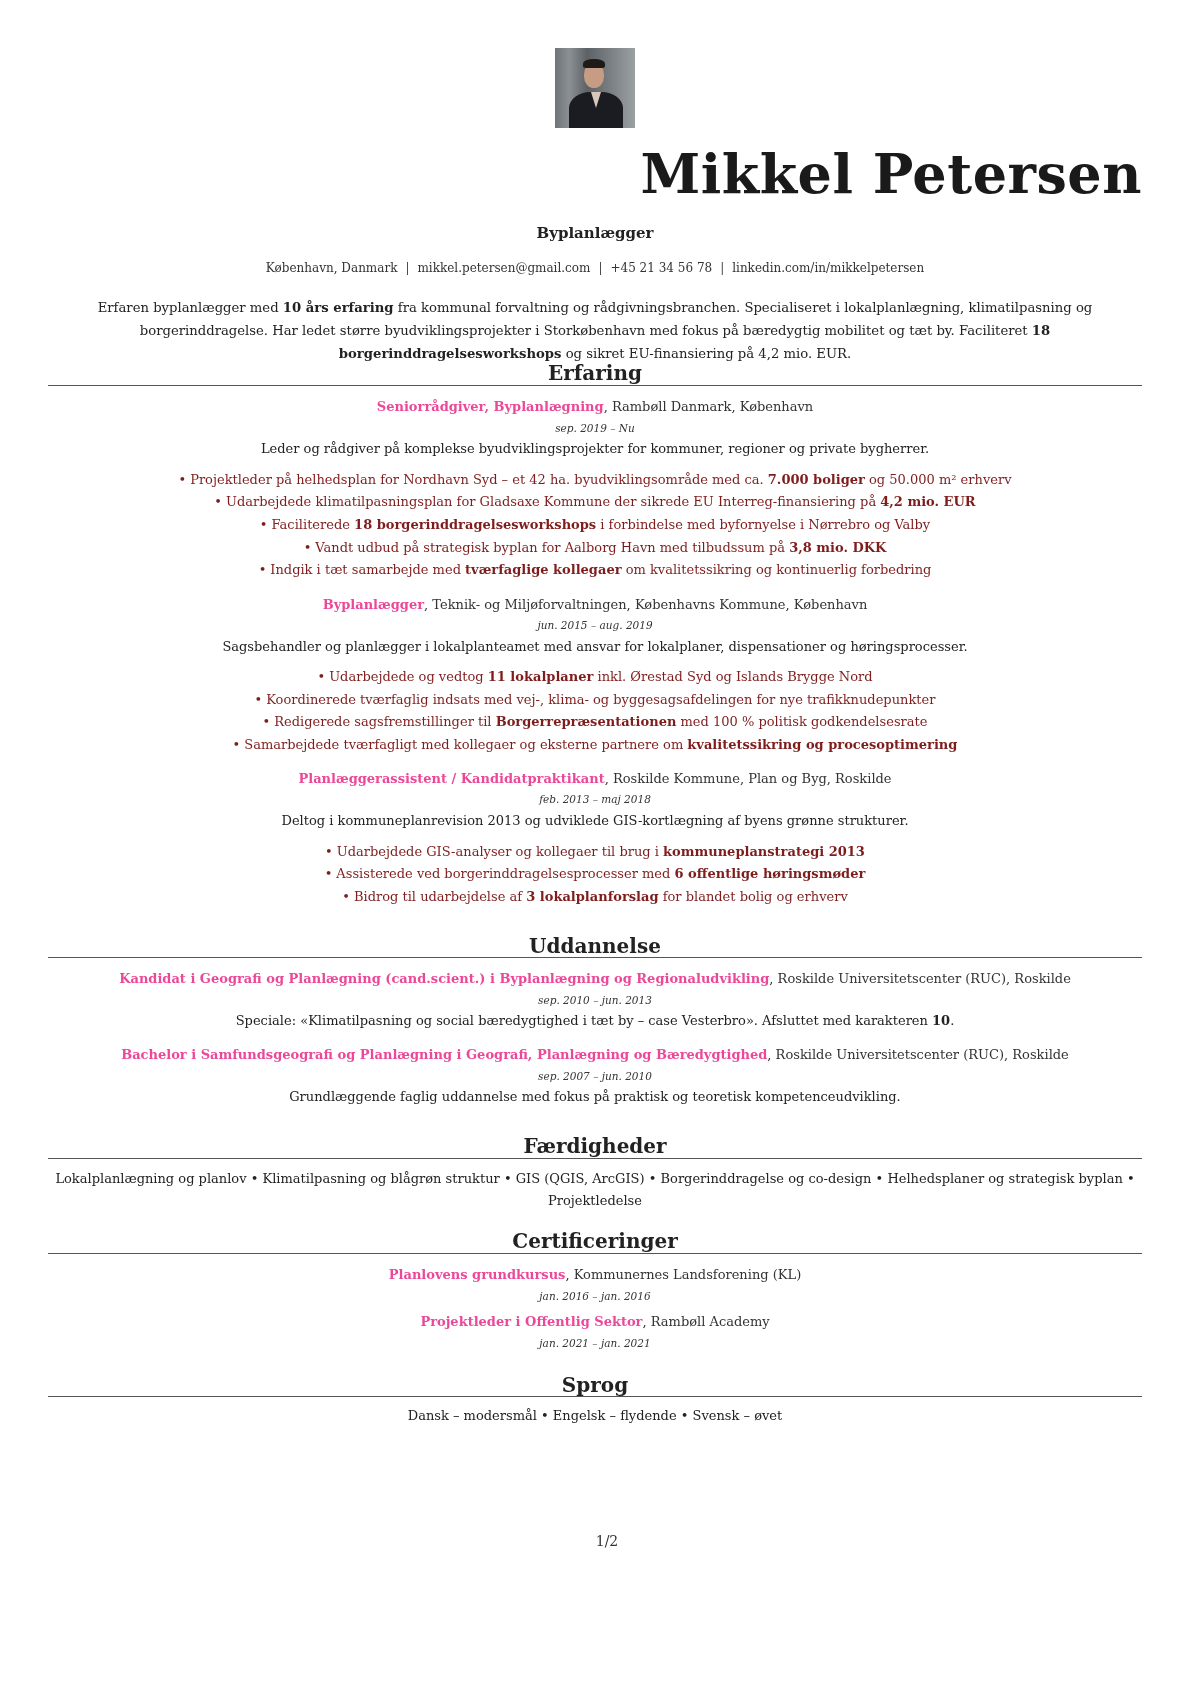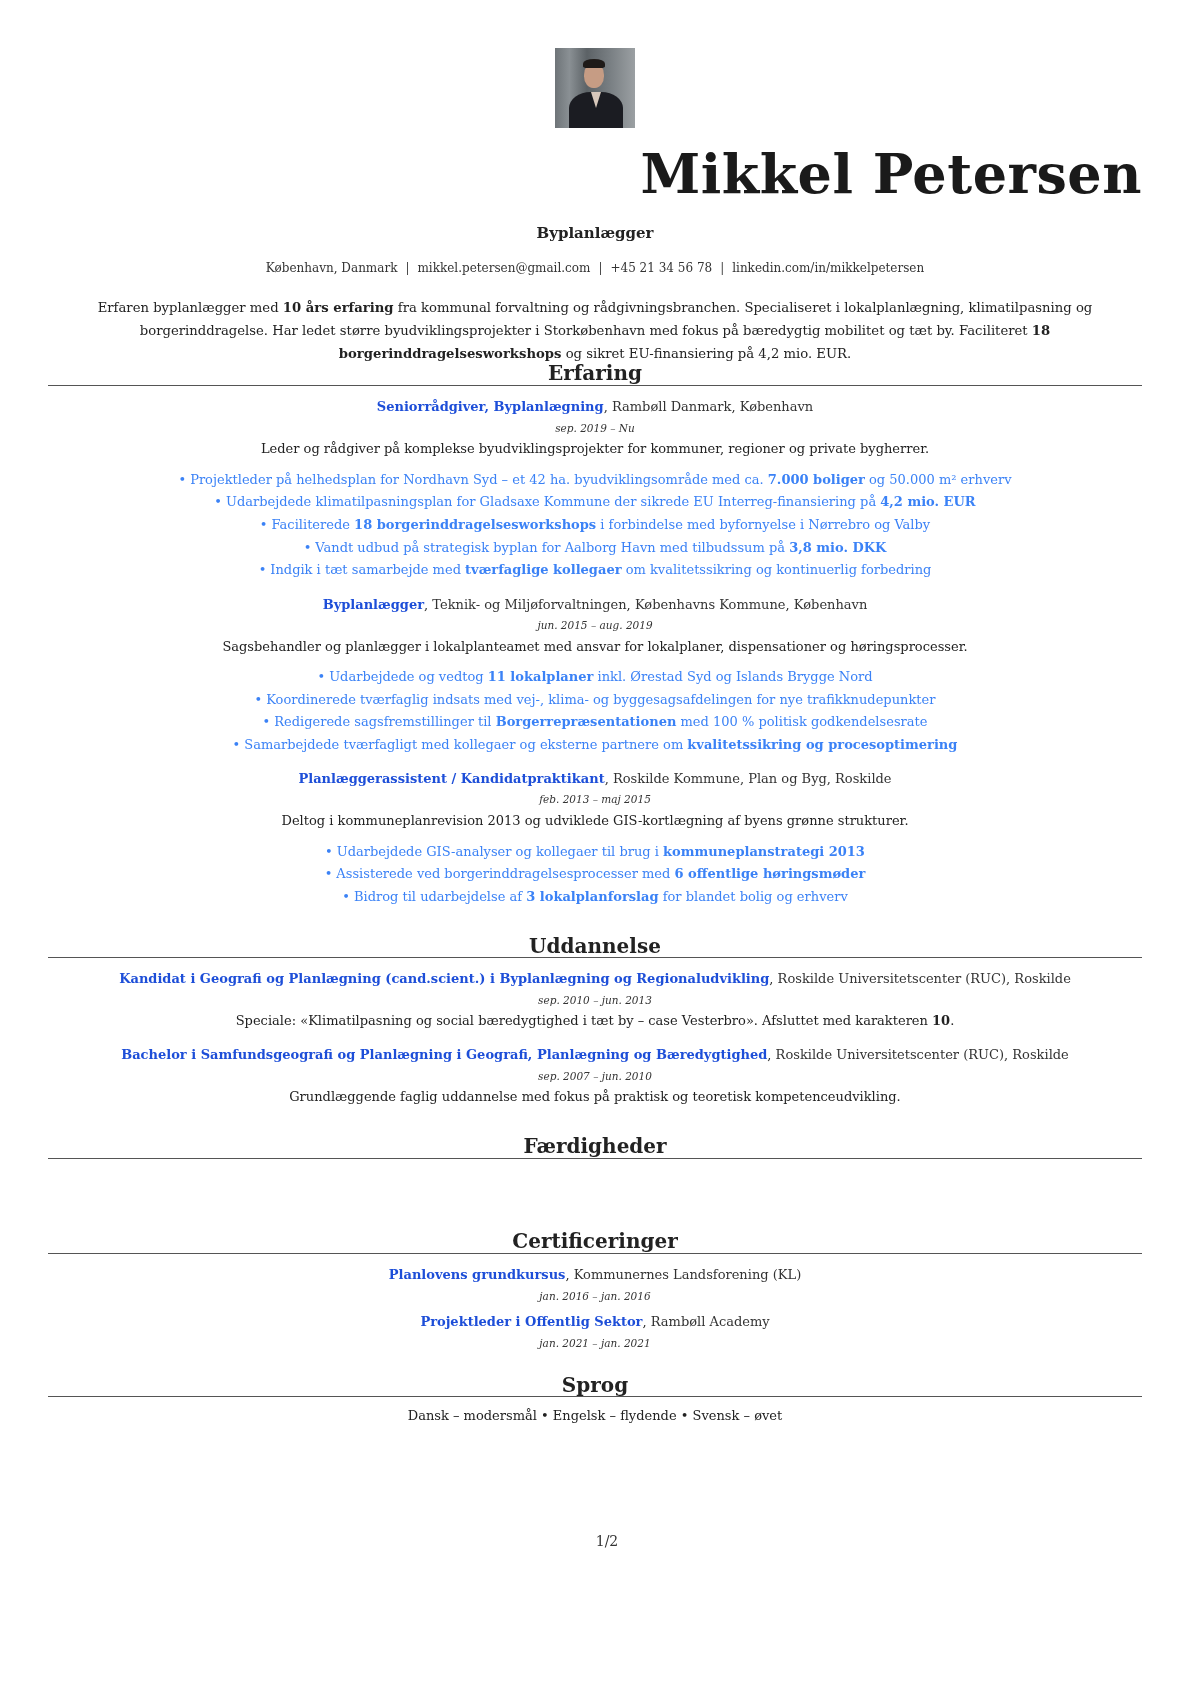--- a/index.html
+++ b/index.html
@@ -50,24 +50,24 @@
       font-size: 13.2px; line-height: 23px; color: #222; text-align: center;
     }
     .sec-title {
       position: absolute; left: 0; width: 1094px;
       font-size: 20px; font-weight: bold; color: #222;
     }
     .rule {
       position: absolute; left: 0; width: 1094px; height: 1px; background: #555;
     }
     .entry-head { position: absolute; left: 0; width: 1094px; font-size: 13px; color: #333; }
-    .entry-head b { color: #1d4ed8; }
+    .entry-head b { color: #ec4899; }
     .entry-date { position: absolute; left: 0; width: 1094px; font-size: 10.5px; font-style: italic; color: #333; }
     .entry-desc { position: absolute; left: 0; width: 1094px; font-size: 13px; color: #222; }
-    .bullet { position: absolute; left: 0; width: 1094px; font-size: 13px; color: #3b82f6; }
+    .bullet { position: absolute; left: 0; width: 1094px; font-size: 13px; color: #7f1d1d; }
     .bullet .dot { margin-right: 4px; }
     .skills {
       position: absolute; left: 0; width: 1094px; top: 1252px;
       font-size: 13px; line-height: 22px; color: #222;
     }
     .langs { position: absolute; left: 0; width: 1094px; top: 1512px; font-size: 13px; color: #222; }
     .pager { position: absolute; left: 12px; width: 1094px; top: 1645px; font-size: 14px; color: #333; }
   </style>
 </head>
 <body>
@@ -106,40 +106,41 @@
 
   <div class="entry-head" style="top:597px"><b>Byplanlægger</b><span>, Teknik- og Miljøforvaltningen, Københavns Kommune, København</span></div>
   <div class="entry-date" style="top:619px">jun. 2015 – aug. 2019</div>
   <div class="entry-desc" style="top:639px">Sagsbehandler og planlægger i lokalplanteamet med ansvar for lokalplaner, dispensationer og høringsprocesser.</div>
   <div class="bullet" style="top:669px"><span class="dot">•</span><span>Udarbejdede og vedtog </span><b>11 lokalplaner</b><span> inkl. Ørestad Syd og Islands Brygge Nord</span></div>
   <div class="bullet" style="top:692px"><span class="dot">•</span><span>Koordinerede tværfaglig indsats med vej-, klima- og byggesagsafdelingen for nye trafikknudepunkter</span><b></b><span></span></div>
   <div class="bullet" style="top:714px"><span class="dot">•</span><span>Redigerede sagsfremstillinger til </span><b>Borgerrepræsentationen</b><span> med 100 % politisk godkendelsesrate</span></div>
   <div class="bullet" style="top:737px"><span class="dot">•</span><span>Samarbejdede tværfagligt med kollegaer og eksterne partnere om </span><b>kvalitetssikring og procesoptimering</b><span></span></div>
 
   <div class="entry-head" style="top:771px"><b>Planlæggerassistent / Kandidatpraktikant</b><span>, Roskilde Kommune, Plan og Byg, Roskilde</span></div>
-  <div class="entry-date" style="top:793px">feb. 2013 – maj 2015</div>
+  <div class="entry-date" style="top:793px">feb. 2013 – maj 2018</div>
   <div class="entry-desc" style="top:813px">Deltog i kommuneplanrevision 2013 og udviklede GIS-kortlægning af byens grønne strukturer.</div>
   <div class="bullet" style="top:844px"><span class="dot">•</span><span>Udarbejdede GIS-analyser og kollegaer til brug i </span><b>kommuneplanstrategi 2013</b><span></span></div>
   <div class="bullet" style="top:866px"><span class="dot">•</span><span>Assisterede ved borgerinddragelsesprocesser med </span><b>6 offentlige høringsmøder</b><span></span></div>
   <div class="bullet" style="top:889px"><span class="dot">•</span><span>Bidrog til udarbejdelse af </span><b>3 lokalplanforslag</b><span> for blandet bolig og erhverv</span></div>
 
   <div class="sec-title" style="top:934px">Uddannelse</div>
   <div class="rule" style="top:957px"></div>
 
   <div class="entry-head" style="top:971px"><b>Kandidat i Geografi og Planlægning (cand.scient.) i Byplanlægning og Regionaludvikling</b><span>, Roskilde Universitetscenter (RUC), Roskilde</span></div>
   <div class="entry-date" style="top:994px">sep. 2010 – jun. 2013</div>
   <div class="entry-desc" style="top:1013px"><span>Speciale: «Klimatilpasning og social bæredygtighed i tæt by – case Vesterbro». Afsluttet med karakteren </span><b>10</b><span>.</span></div>
 
   <div class="entry-head" style="top:1047px"><b>Bachelor i Samfundsgeografi og Planlægning i Geografi, Planlægning og Bæredygtighed</b><span>, Roskilde Universitetscenter (RUC), Roskilde</span></div>
   <div class="entry-date" style="top:1070px">sep. 2007 – jun. 2010</div>
   <div class="entry-desc" style="top:1089px"><span>Grundlæggende faglig uddannelse med fokus på praktisk og teoretisk kompetenceudvikling.</span><b></b><span></span></div>
 
   <div class="sec-title" style="top:1134px">Færdigheder</div>
   <div class="rule" style="top:1158px"></div>
   <div class="skills" style="top:1168px">
+    <div>Lokalplanlægning og planlov • Klimatilpasning og blågrøn struktur • GIS (QGIS, ArcGIS) • Borgerinddragelse og co-design • Helhedsplaner og strategisk byplan • Projektledelse</div>
   </div>
 
   <div class="sec-title" style="top:1229px">Certificeringer</div>
   <div class="rule" style="top:1253px"></div>
   <div class="entry-head" style="top:1267px"><b>Planlovens grundkursus</b><span>, Kommunernes Landsforening (KL)</span></div>
   <div class="entry-date" style="top:1290px">jan. 2016 – jan. 2016</div>
   <div class="entry-head" style="top:1314px"><b>Projektleder i Offentlig Sektor</b><span>, Rambøll Academy</span></div>
   <div class="entry-date" style="top:1337px">jan. 2021 – jan. 2021</div>
 
   <div class="sec-title" style="top:1373px">Sprog</div>

